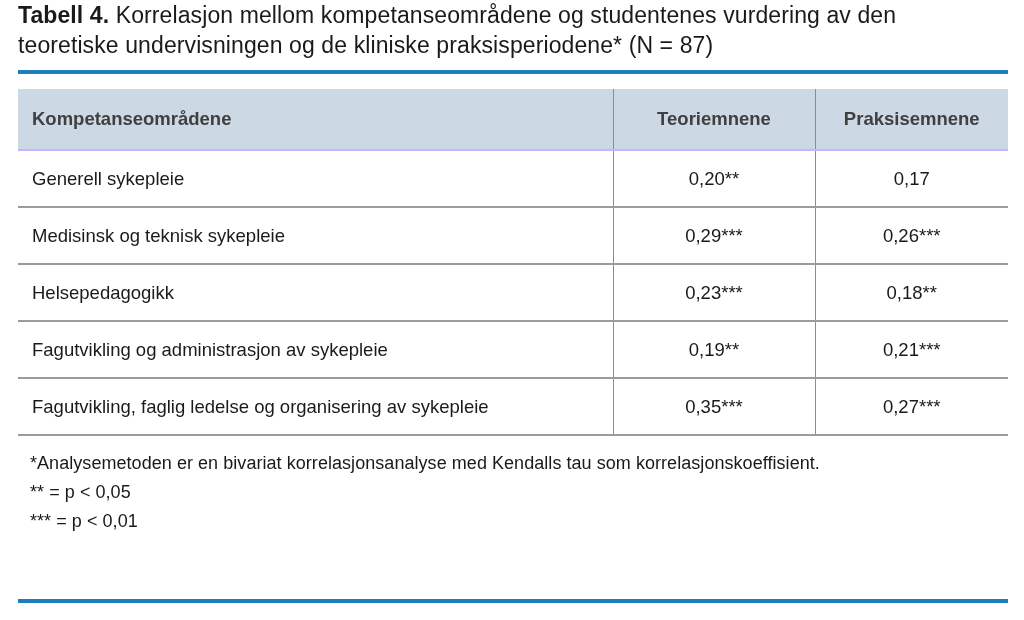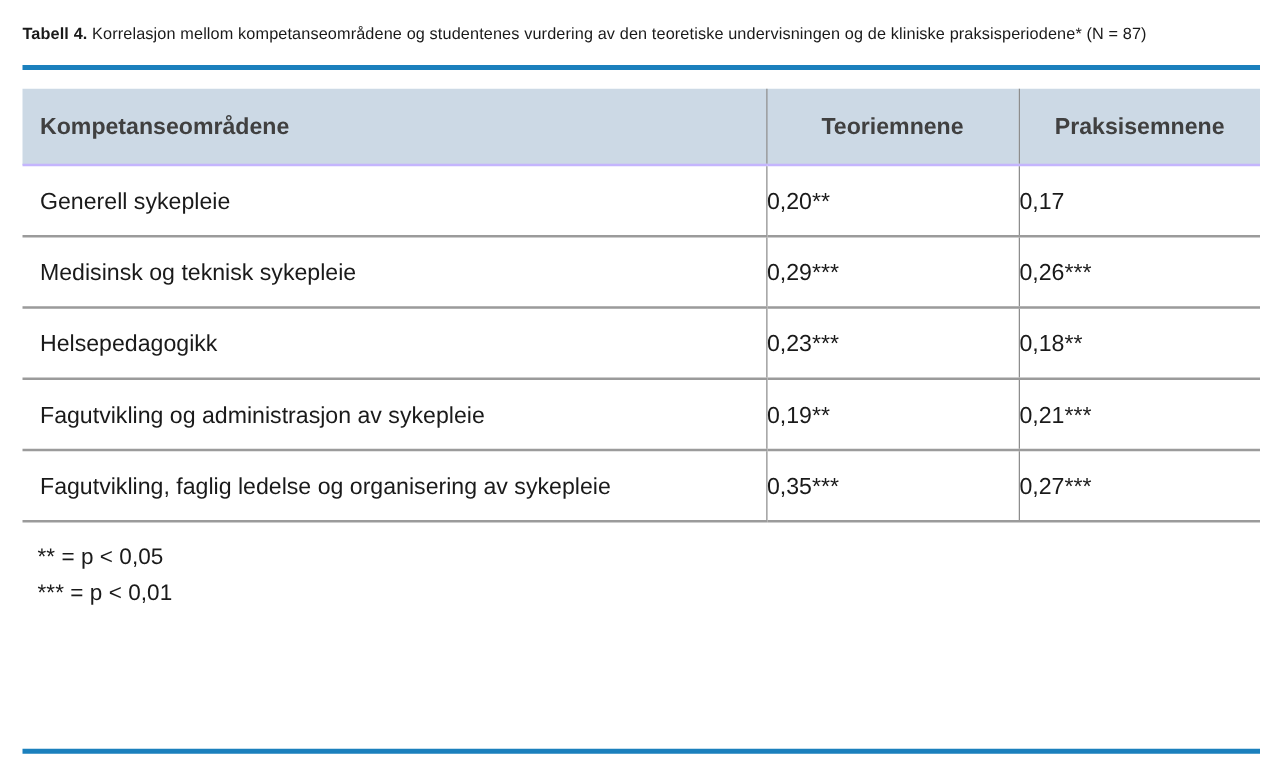--- a/index.html
+++ b/index.html
@@ -19,22 +19,21 @@
   .page {
     position: relative;
     width: 1024px;
     height: 620px;
     box-sizing: border-box;
     padding: 0 18px;
   }
 
   
   .caption {
-    padding-top: 12px;
-    font-size: 13px;
+    font-size: 23px;
     line-height: 30px;
     color: #1a1a1a;
     max-width: 935px;
     letter-spacing: 0.1px;
   }
   .caption .lead {
     font-weight: bold;
   }
 
   
@@ -94,21 +93,21 @@
     border-top: 2px solid #c4b5fd;
   }
   tbody tr:last-child td {
     border-bottom: 2px solid #9b9b9b;
   }
   tbody td.name {
     text-align: left;
     padding-left: 14px;
   }
   tbody td.num {
-    text-align: left;
+    text-align: center;
     border-left: 1px solid #8d8d8d;
     margin-left: 20px;
   }
 
   
   .footnotes {
     margin-top: 13px;
     padding-left: 12px;
   }
   .footnotes .fn {
@@ -165,19 +164,20 @@
       </tr>
       <tr>
         <td class="name">Fagutvikling, faglig ledelse og organisering av sykepleie</td>
         <td class="num">0,35***</td>
         <td class="num">0,27***</td>
       </tr>
     </tbody>
   </table>
 
   <div class="footnotes">
+    <div class="fn">*Analysemetoden er en bivariat korrelasjonsanalyse med Kendalls tau som korrelasjonskoeffisient.</div>
     <div class="fn">** = p &lt; 0,05</div>
     <div class="fn">*** = p &lt; 0,01</div>
   </div>
 
   <div class="rule-blue bottom"></div>
 
 </div>
 
 </body></html>

